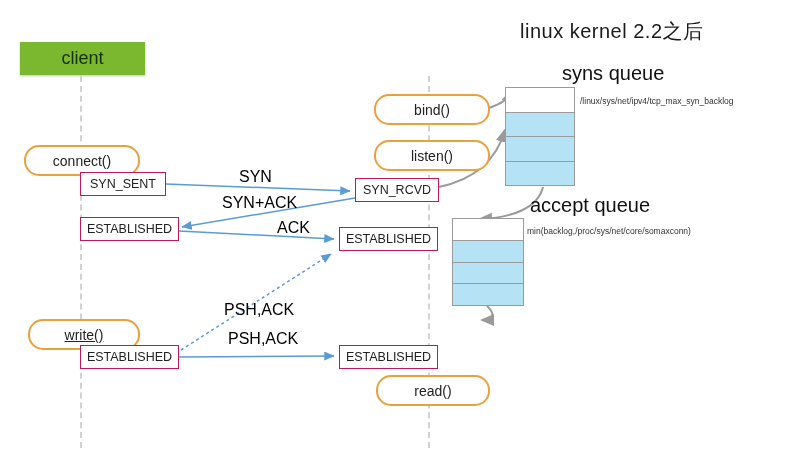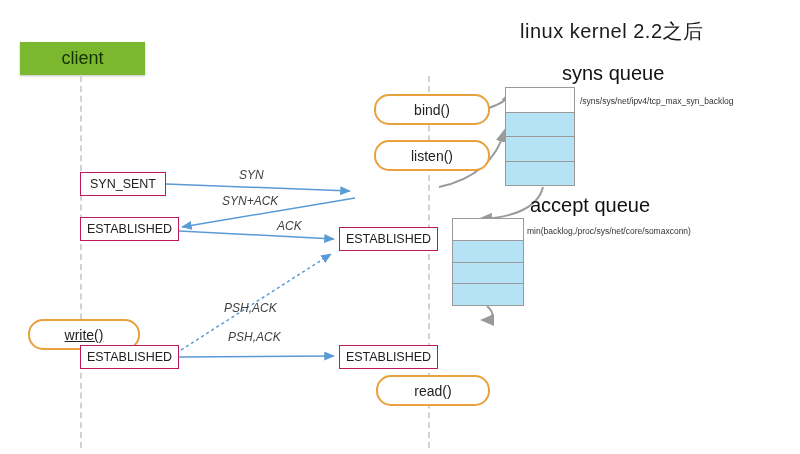--- a/index.html
+++ b/index.html
@@ -11,21 +11,21 @@
     display:flex;align-items:center;justify-content:center;box-shadow:0 1px 2px rgba(0,0,0,.25);}
 
   .lifeline{position:absolute;width:0;border-left:2px dashed #d2d2d2;}
 
   .pill{position:absolute;border:2px solid #e8a13c;border-radius:15px;background:#fff;
     display:flex;align-items:center;justify-content:center;font-size:14px;color:#222;}
 
   .state{position:absolute;border:1px solid #be185d;background:#fff;
     display:flex;align-items:center;justify-content:center;font-size:12.5px;color:#222;}
 
-  .msg{position:absolute;color:#404040;font-size:12px;white-space:nowrap;font-style:italic;}
+  .msg{position:absolute;color:#000000;font-size:16px;white-space:nowrap;}
 
   .queue{position:absolute;display:flex;flex-direction:column;}
   .queue .cell{flex:1;border:1px solid #9a9a9a;margin-top:-1px;background:#b5e2f5;}
   .queue .cell.empty{background:#ffffff;}
 
   .q-label{position:absolute;font-size:20px;color:#111;white-space:nowrap;}
   .q-note{position:absolute;font-size:8.5px;color:#333;white-space:nowrap;}
 
   svg.overlay{position:absolute;left:0;top:0;pointer-events:none;}
 </style>
@@ -56,47 +56,49 @@
     <path d="M179,231 L334,239" stroke="#5b9bd5" stroke-width="1.5" fill="none" marker-end="url(#ab)"></path>
     <path d="M181,350 L331,254" stroke="#5b9bd5" stroke-width="1.5" fill="none" stroke-dasharray="3,3" marker-end="url(#ab)"></path>
     <path d="M179,357 L334,356" stroke="#5b9bd5" stroke-width="1.5" fill="none" marker-end="url(#ab)"></path>
 
     <path d="M489,108 C500,104 508,100 512,91" stroke="#9a9a9a" stroke-width="2" fill="none" marker-end="url(#ag)"></path>
     <path d="M439,187 C472,180 496,162 505,130" stroke="#9a9a9a" stroke-width="2" fill="none" marker-end="url(#ag)"></path>
     <path d="M543,187 C538,208 512,218 480,219" stroke="#9a9a9a" stroke-width="2" fill="none" marker-end="url(#ag)"></path>
     <path d="M487,306 C496,314 493,320 482,320" stroke="#9a9a9a" stroke-width="2" fill="none" marker-end="url(#ag)"></path>
   </svg>
 
+  <div class="pill" style="left:24px;top:145px;width:112px;height:27px;">connect()</div>
   <div class="pill" style="left:28px;top:319px;width:108px;height:27px;text-decoration:underline;">write()</div>
 
   <div class="pill" style="left:374px;top:94px;width:112px;height:27px;">bind()</div>
   <div class="pill" style="left:374px;top:140px;width:112px;height:27px;">listen()</div>
   <div class="pill" style="left:376px;top:375px;width:110px;height:27px;">read()</div>
 
   <div class="state" style="left:80px;top:172px;width:84px;height:22px;">SYN_SENT</div>
   <div class="state" style="left:80px;top:217px;width:97px;height:22px;">ESTABLISHED</div>
   <div class="state" style="left:80px;top:345px;width:97px;height:22px;">ESTABLISHED</div>
 
+  <div class="state" style="left:355px;top:178px;width:82px;height:22px;">SYN_RCVD</div>
   <div class="state" style="left:339px;top:227px;width:97px;height:22px;">ESTABLISHED</div>
   <div class="state" style="left:339px;top:345px;width:97px;height:22px;">ESTABLISHED</div>
 
   <div class="msg" style="left:239px;top:168px;">SYN</div>
   <div class="msg" style="left:222px;top:194px;">SYN+ACK</div>
   <div class="msg" style="left:277px;top:219px;">ACK</div>
   <div class="msg" style="left:224px;top:301px;">PSH,ACK</div>
   <div class="msg" style="left:228px;top:330px;">PSH,ACK</div>
 
   <div class="q-label" style="left:562px;top:62px;">syns queue</div>
   <div class="queue" style="left:505px;top:88px;width:70px;height:98px;">
     <div class="cell empty"></div>
     <div class="cell"></div>
     <div class="cell"></div>
     <div class="cell"></div>
   </div>
-  <div class="q-note" style="left:580px;top:96px;">/syns/sys/net/ipv4/tcp_max_syn_backlog</div>
+  <div class="q-note" style="left:580px;top:96px;">/linux/sys/net/ipv4/tcp_max_syn_backlog</div>
 
   <div class="q-label" style="left:530px;top:194px;">accept queue</div>
   <div class="queue" style="left:452px;top:219px;width:72px;height:87px;">
     <div class="cell empty"></div>
     <div class="cell"></div>
     <div class="cell"></div>
     <div class="cell"></div>
   </div>
   <div class="q-note" style="left:527px;top:226px;">min(backlog,/proc/sys/net/core/somaxconn)</div>
 

